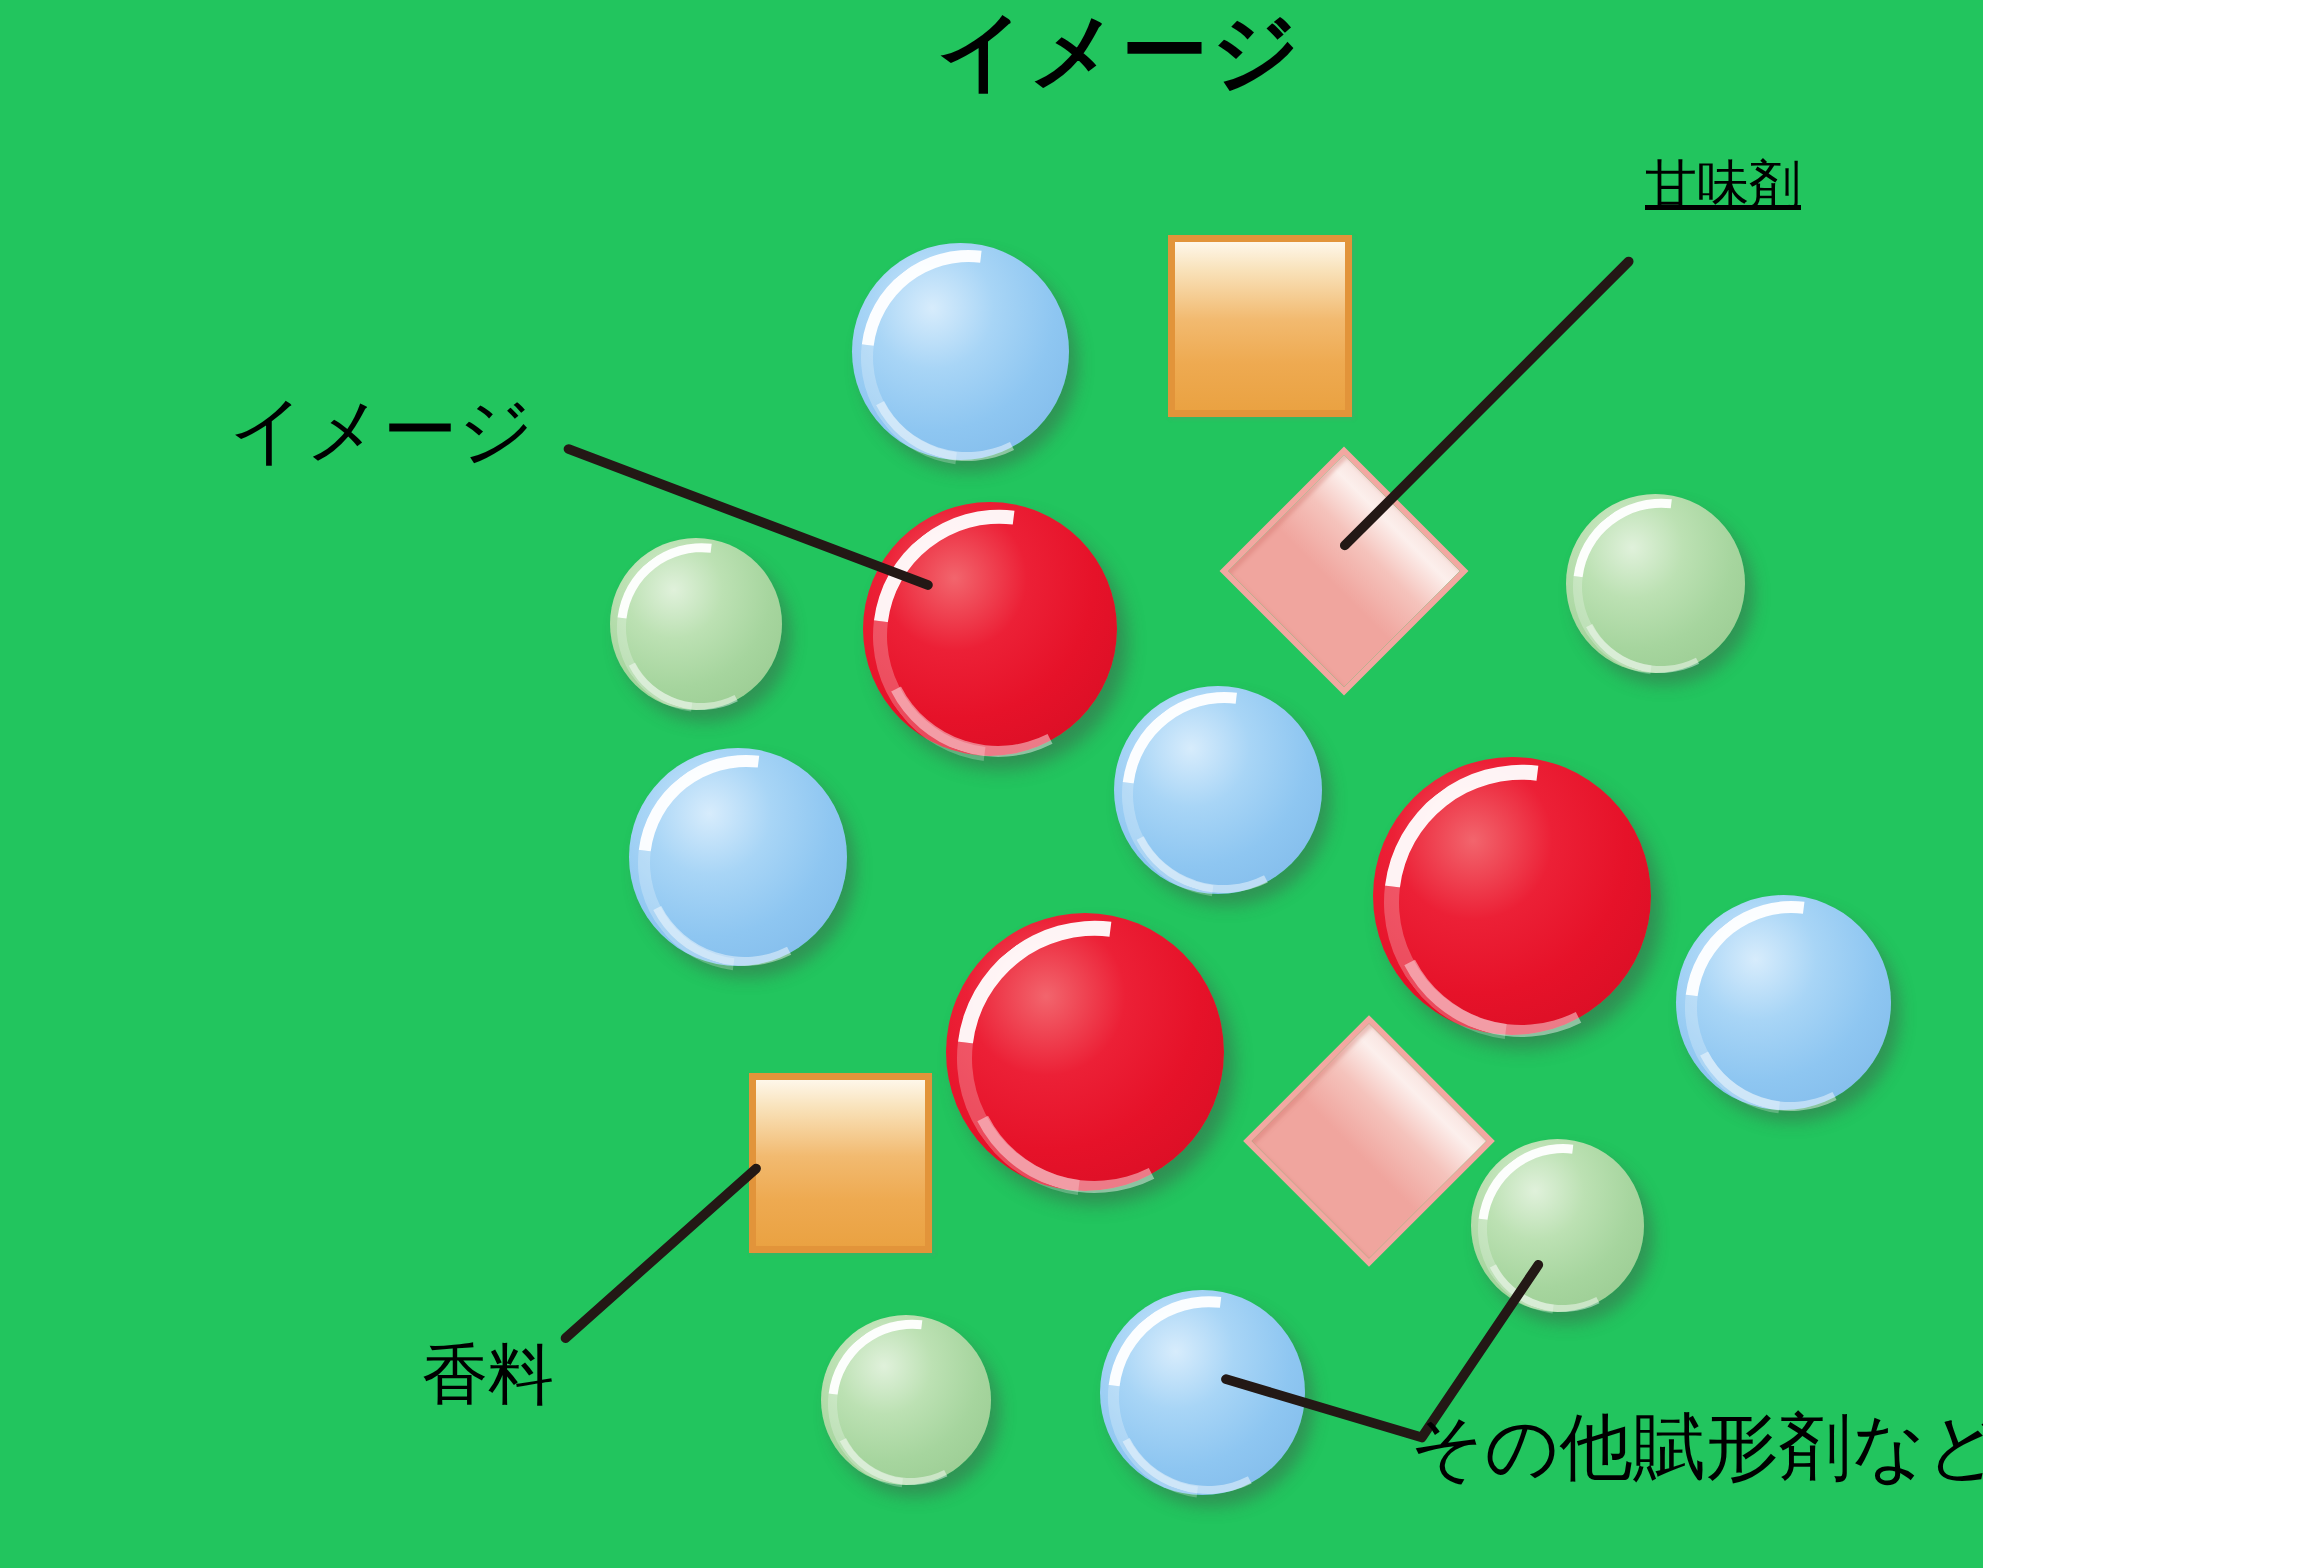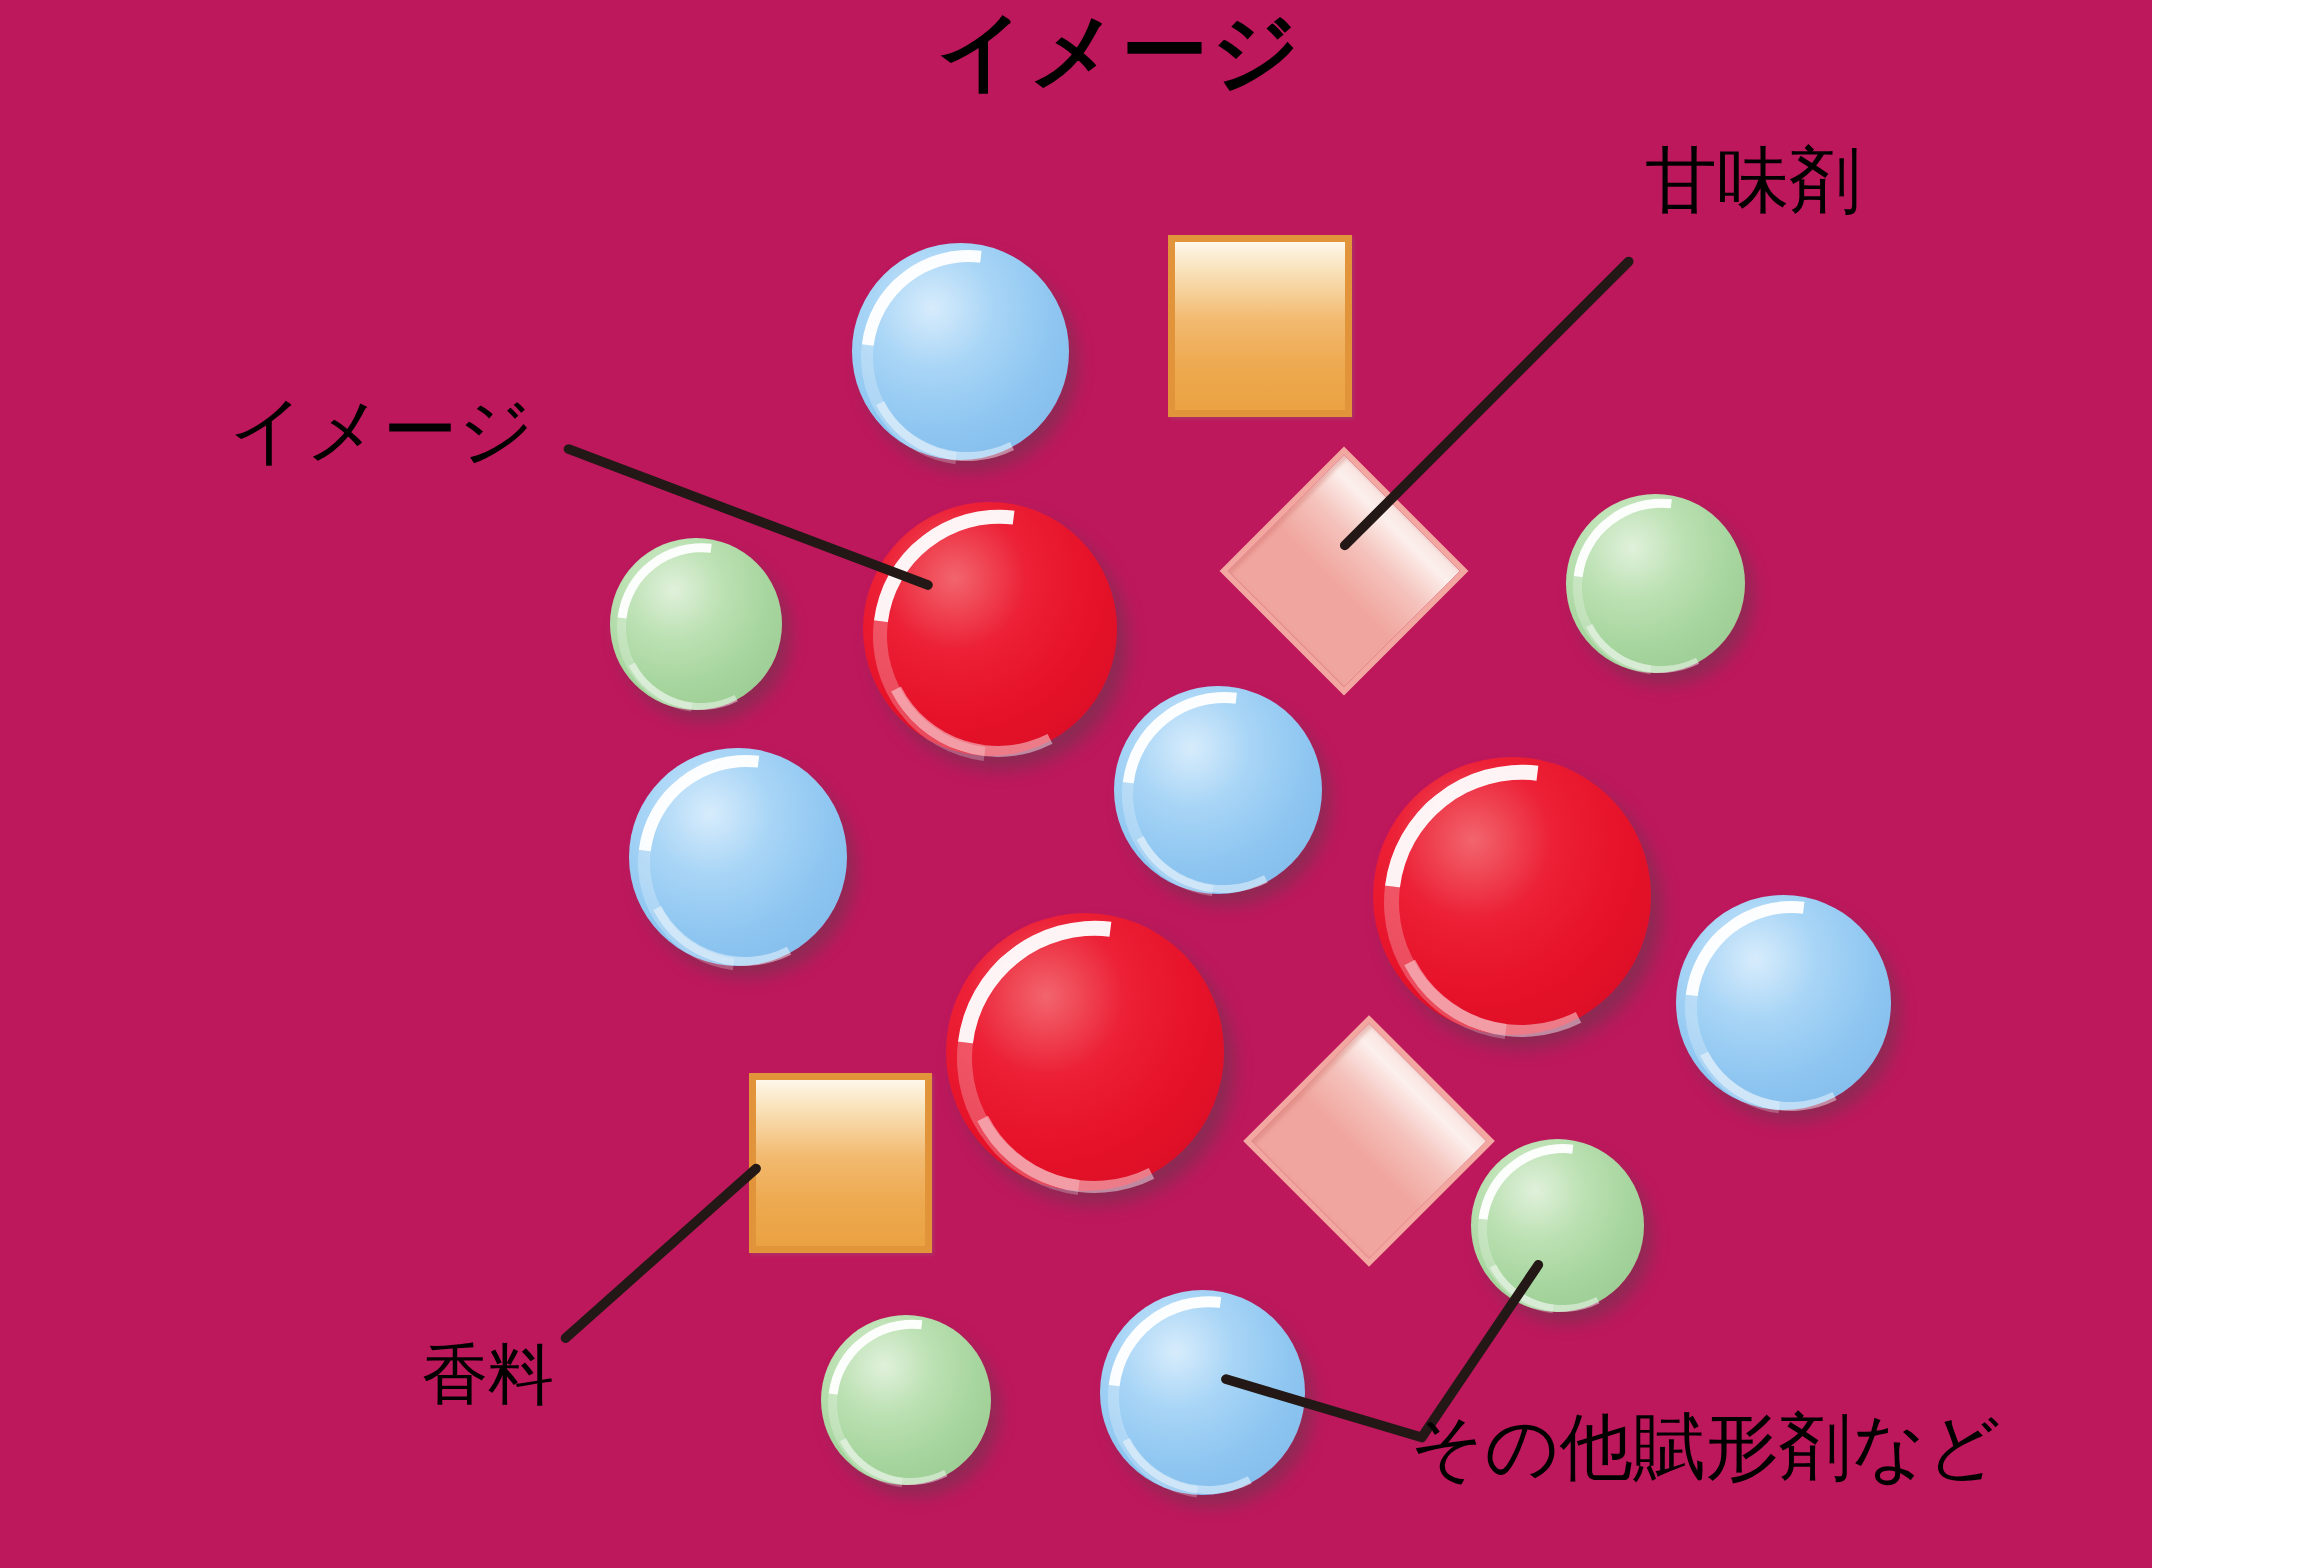--- a/index.html
+++ b/index.html
@@ -1,22 +1,22 @@
 <!DOCTYPE html>
 <html style="font-size:12px"><head>
 <meta charset="utf-8">
 <style>
   html,body{margin:0;padding:0;background:#fff;}
-  .stage{position:relative;width:2152px;height:1569px;background:#be185d;overflow:hidden;
+  .stage{position:relative;width:1983px;height:1569px;background:#22c55e;overflow:hidden;
          font-family:"Liberation Sans","DejaVu Sans",sans-serif;}
   .title{position:absolute;left:937px;top:4.5px;font-size:87px;font-weight:700;color:#000;
          letter-spacing:3px;white-space:nowrap;line-height:1.05;}
   .lbl{position:absolute;color:#000;font-weight:500;white-space:nowrap;line-height:1.05;}
   #label-active{left:229px;top:391px;font-size:75px;}
-  #label-sweetener{left:1645px;top:143px;font-size:72px;}
+  #label-sweetener{left:1645px;top:157px;font-size:52px;text-decoration:underline;}
   #label-flavor{left:382px;top:1340px;font-size:66px;margin-left:40px;}
   #label-other{left:1410px;top:1409px;font-size:73px;}
   #lines{position:absolute;left:0;top:0;width:2319px;height:1569px;pointer-events:none;}
   #shapes{position:absolute;left:0;top:0;width:100%;height:100%;}
 
   .disc{position:absolute;border-radius:50%;}
   .disc.red{background:radial-gradient(circle at 36% 30%,#f2656d 0%,#ec2036 30%,#e61229 58%,#dc0f26 80%,#c70b21 100%);
             box-shadow:10.5px 13.4px 18px rgba(70,70,70,.42);}
   .disc.blue{background:radial-gradient(circle at 37% 30%,#d7ecfc 0%,#a8d5f6 30%,#8ec6f1 60%,#7db7e8 100%);
              box-shadow:9px 12px 16.4px rgba(70,70,70,.38);}

